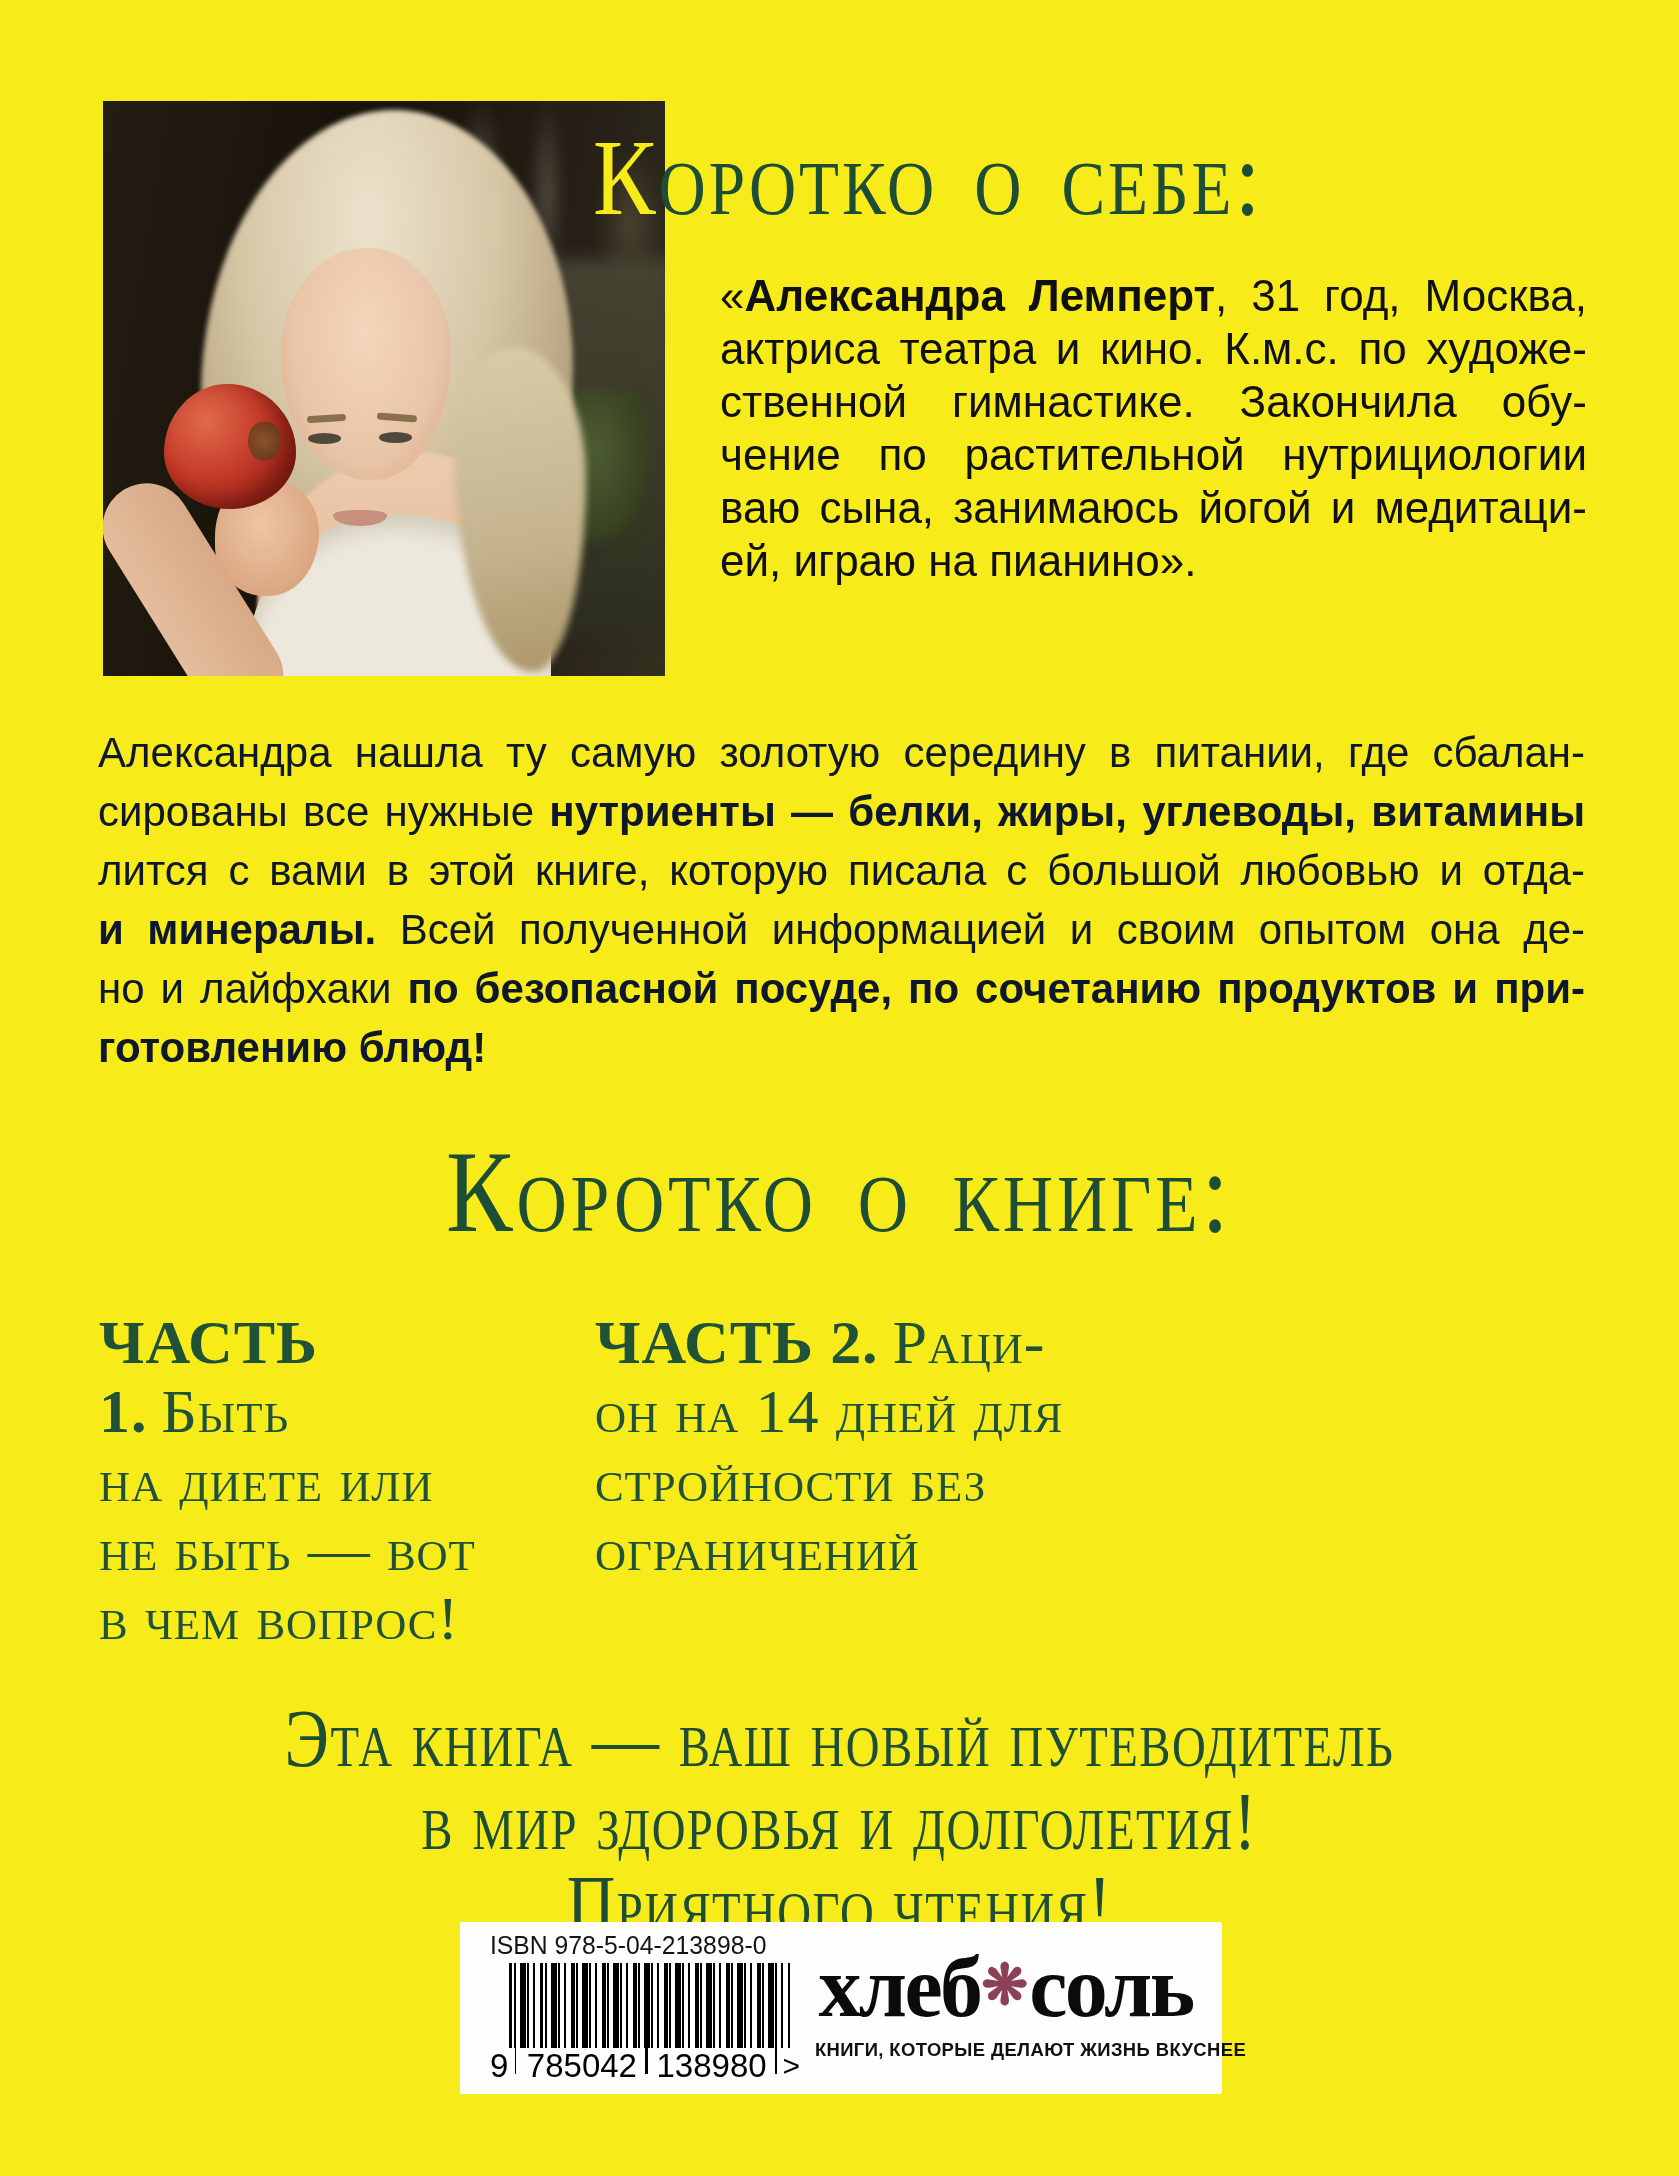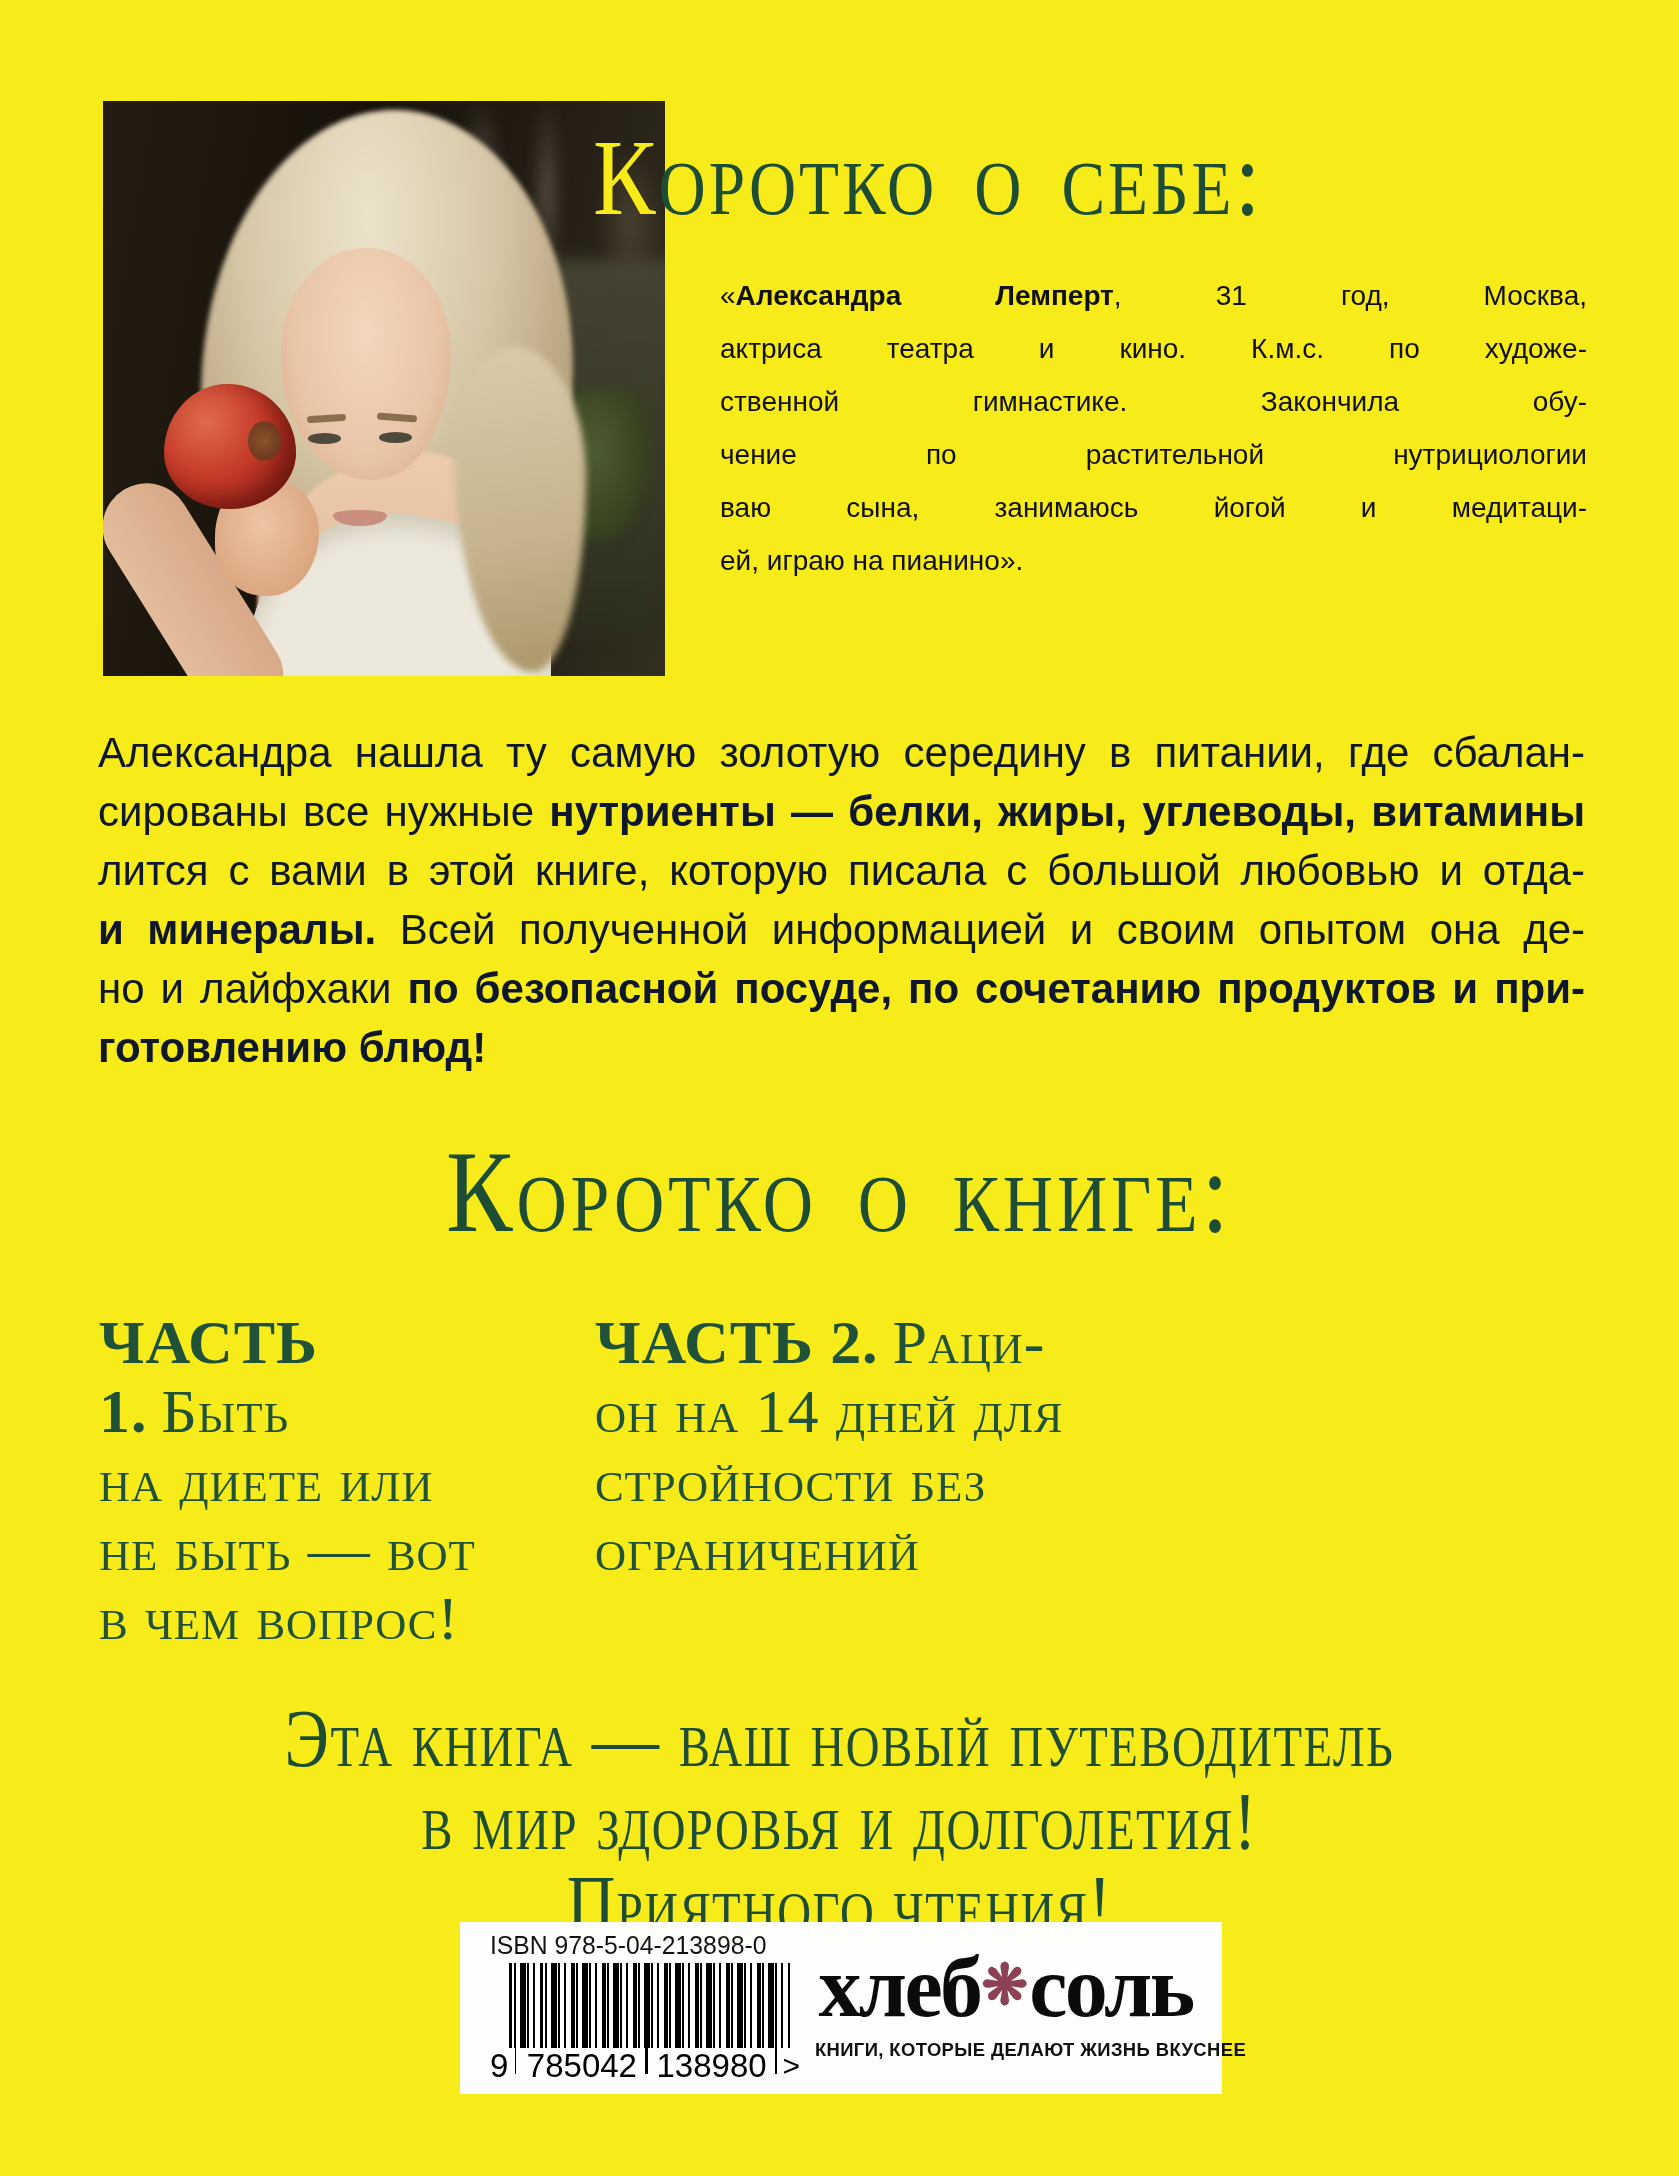--- a/index.html
+++ b/index.html
@@ -67,21 +67,21 @@
   .h-about-book{
     position:absolute;left:0;top:1134px;width:1679px;margin:0;text-align:center;
     font-family:"Liberation Serif",serif;font-weight:normal;
     font-variant:small-caps;font-size:116px;line-height:1.0;
     color:#1E4D35;letter-spacing:4.4px;word-spacing:14px;
     transform:scaleX(.86);transform-origin:center top;
   }
 
   
   .quote{position:absolute;left:720px;top:269px;width:867px;
-    font-size:28px;line-height:53px;color:#101010;}
+    font-size:44px;line-height:53px;color:#101010;}
   .intro{position:absolute;left:98px;top:723px;width:1487px;
     font-size:42px;line-height:59px;color:#0f172a;}
   .tline{text-align:justify;text-align-last:justify;}
   .tline.end{text-align-last:left;}
   .b{font-weight:bold;}
 
   
   .parts{position:absolute;left:0;top:1267px;width:1679px;height:369px;}
   .part{position:absolute;top:0;
     font-family:"Liberation Serif",serif;color:#20523A;

